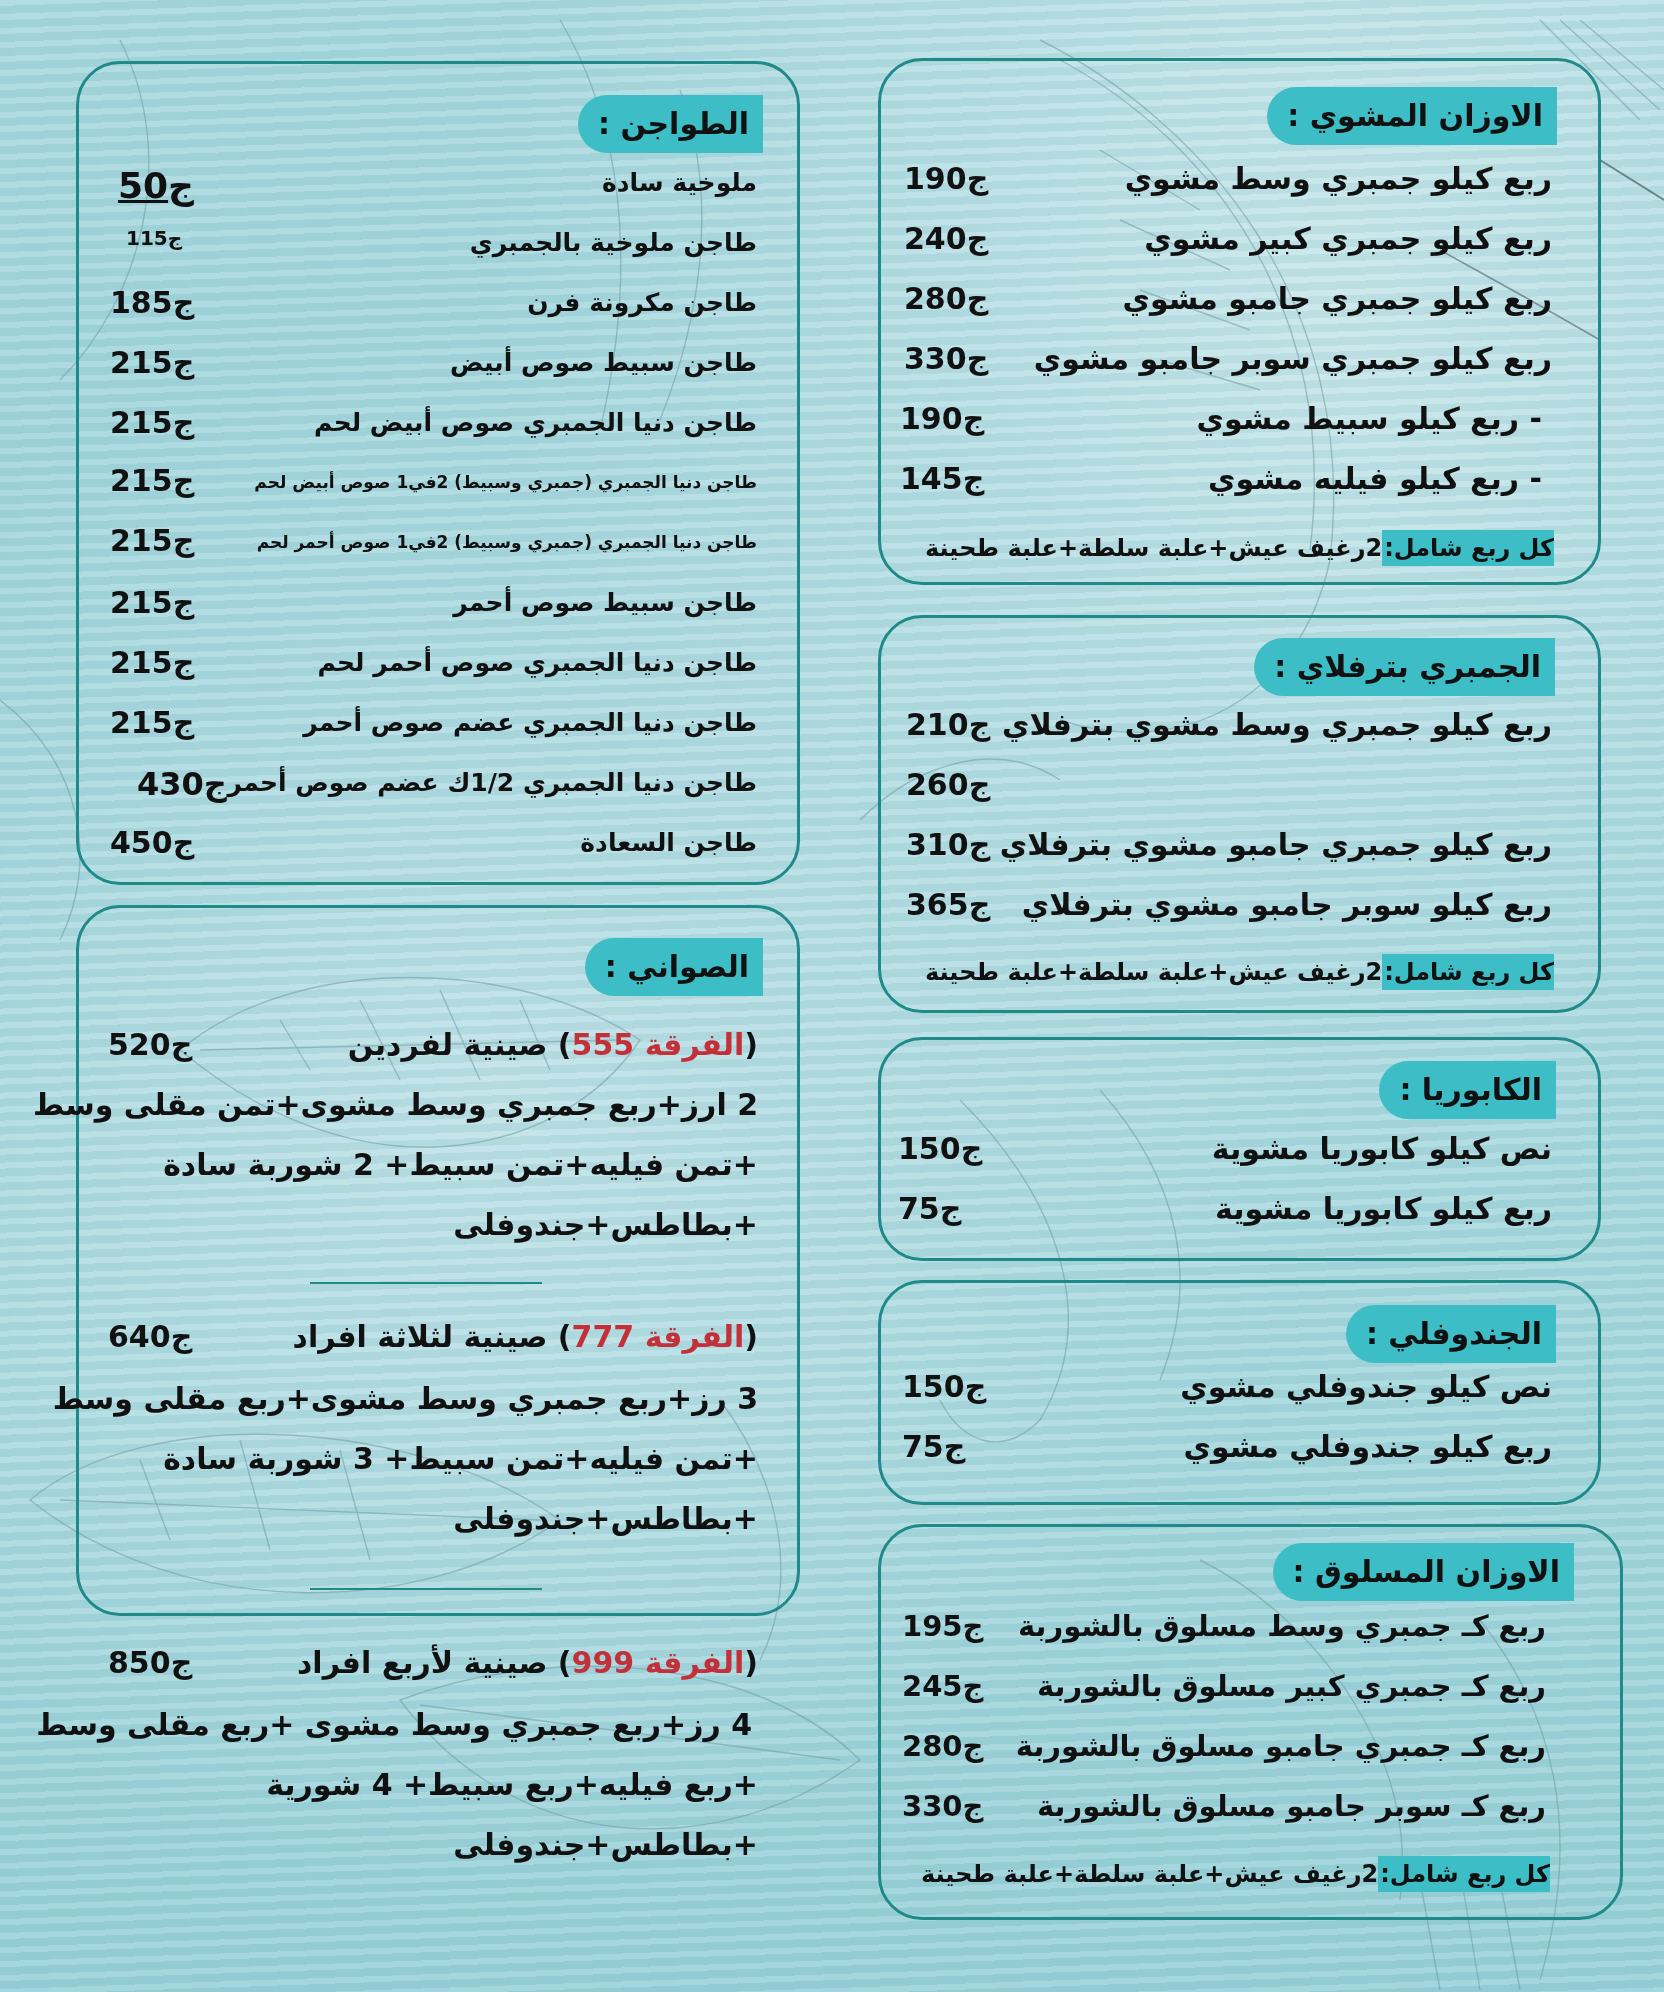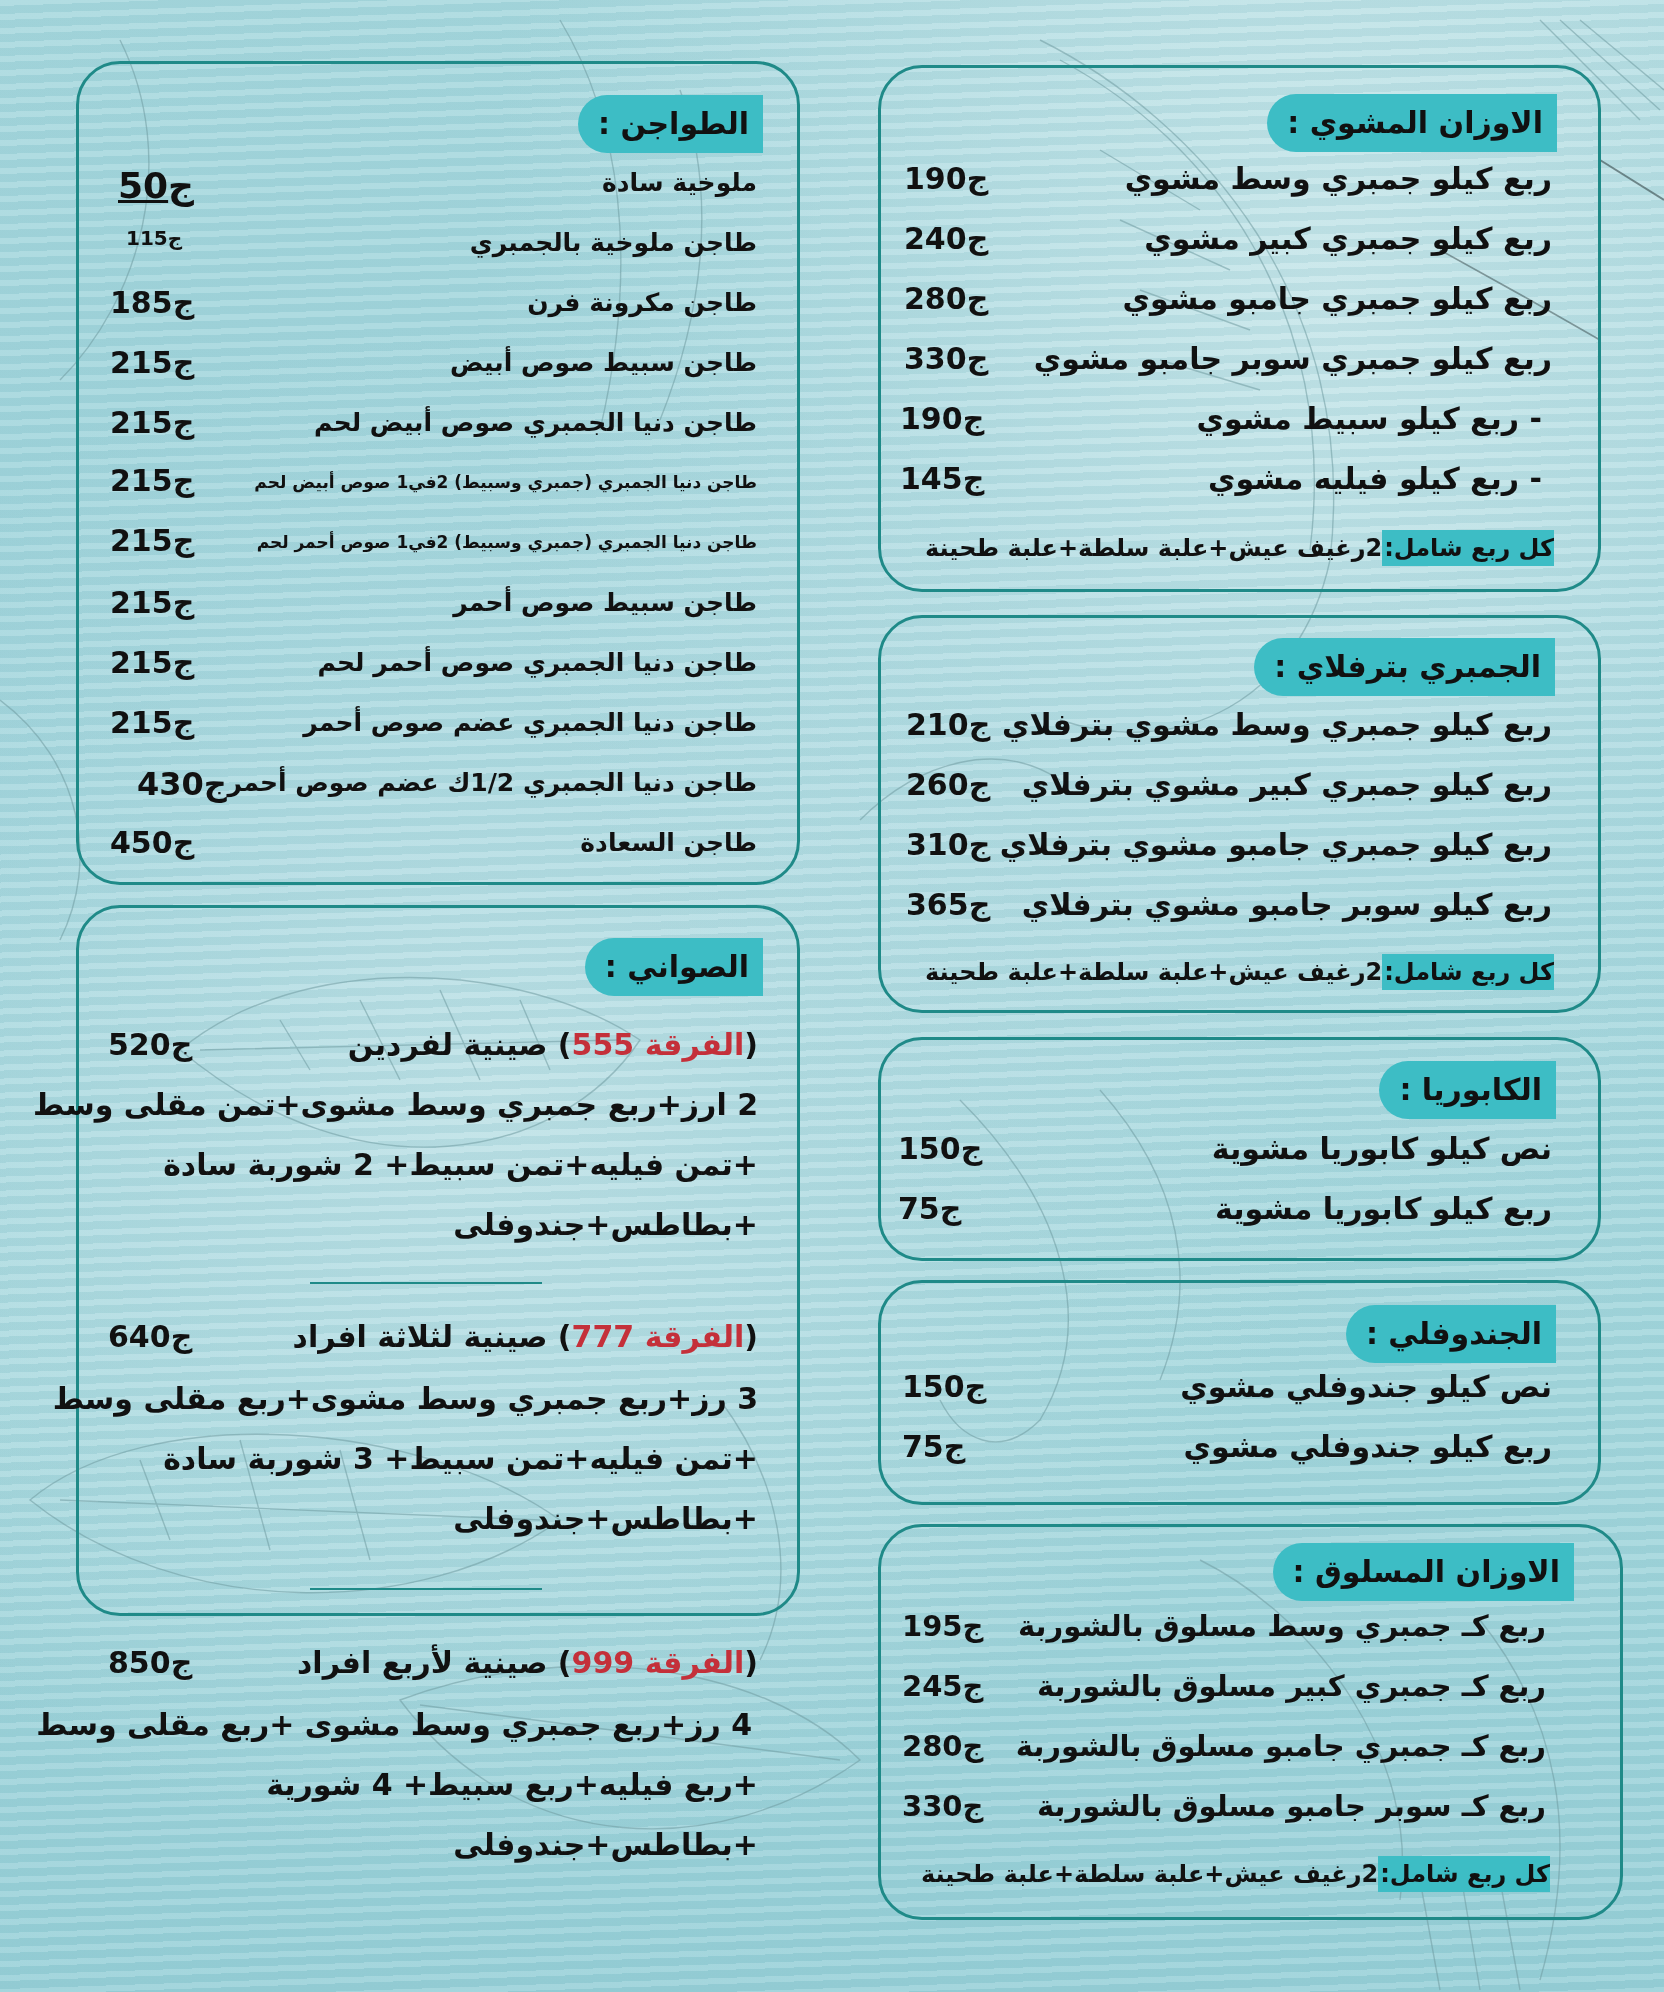--- a/index.html
+++ b/index.html
@@ -176,21 +176,21 @@
 <div>
   <div class="tray-line" style="right:906px; top:1648px;">
     <span>(</span><span class="red">الفرقة 999</span><span>) صينية لأربع افراد</span>
   </div>
   <div class="tray-line" style="left:108px; top:1648px; direction:ltr;">850ج</div>
   <div class="tray-line" style="right:912px; top:1710px;">4 رز+ربع جمبري وسط مشوى +ربع مقلى وسط</div>
   <div class="tray-line" style="right:906px; top:1770px;">+ربع فيليه+ربع سبيط+ 4 شورية</div>
   <div class="tray-line" style="right:906px; top:1830px;">+بطاطس+جندوفلى</div>
 </div>
 
-<section class="panel" style="left:878px; top:65px; width:723px; height:527px;">
+<section class="panel" style="left:878px; top:58px; width:723px; height:527px;">
   <div class="sec-header" style="right:41px; top:26px;">الاوزان المشوي :</div>
 </section>
 <div>
   <div class="row" style="left:904px; width:648px; top:164px; height:36px; font-size:30px;">
     <span class="name">ربع كيلو جمبري وسط مشوي</span>
     <span class="price" style="left:0;">190ج</span>
   </div>
   <div class="row" style="left:904px; width:648px; top:224px; height:36px; font-size:30px;">
     <span class="name">ربع كيلو جمبري كبير مشوي</span>
     <span class="price" style="left:0;">240ج</span>
@@ -218,21 +218,20 @@
 
 <section class="panel" style="left:878px; top:615px; width:723px; height:398px;">
   <div class="sec-header" style="right:43px; top:20px;">الجمبري بترفلاي :</div>
 </section>
 <div>
   <div class="row" style="left:906px; width:646px; top:710px; height:36px; font-size:30px;">
     <span class="name">ربع كيلو جمبري وسط مشوي بترفلاي</span>
     <span class="price" style="left:0;">210ج</span>
   </div>
   <div class="row" style="left:906px; width:646px; top:770px; height:36px; font-size:30px;">
-    <span class="name">ربع كيلو جمبري كبير مشوي بترفلاي</span>
     <span class="price" style="left:0;">260ج</span>
   </div>
   <div class="row" style="left:906px; width:646px; top:830px; height:36px; font-size:30px;">
     <span class="name">ربع كيلو جمبري جامبو مشوي بترفلاي</span>
     <span class="price" style="left:0;">310ج</span>
   </div>
   <div class="row" style="left:906px; width:646px; top:890px; height:36px; font-size:30px;">
     <span class="name">ربع كيلو سوبر جامبو مشوي بترفلاي</span>
     <span class="price" style="left:0;">365ج</span>
   </div>

